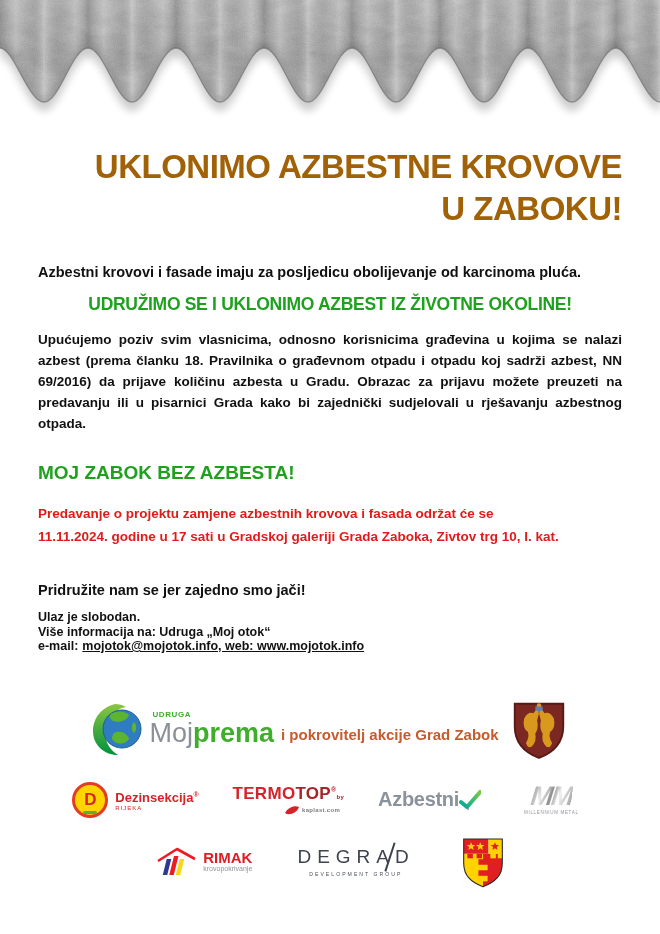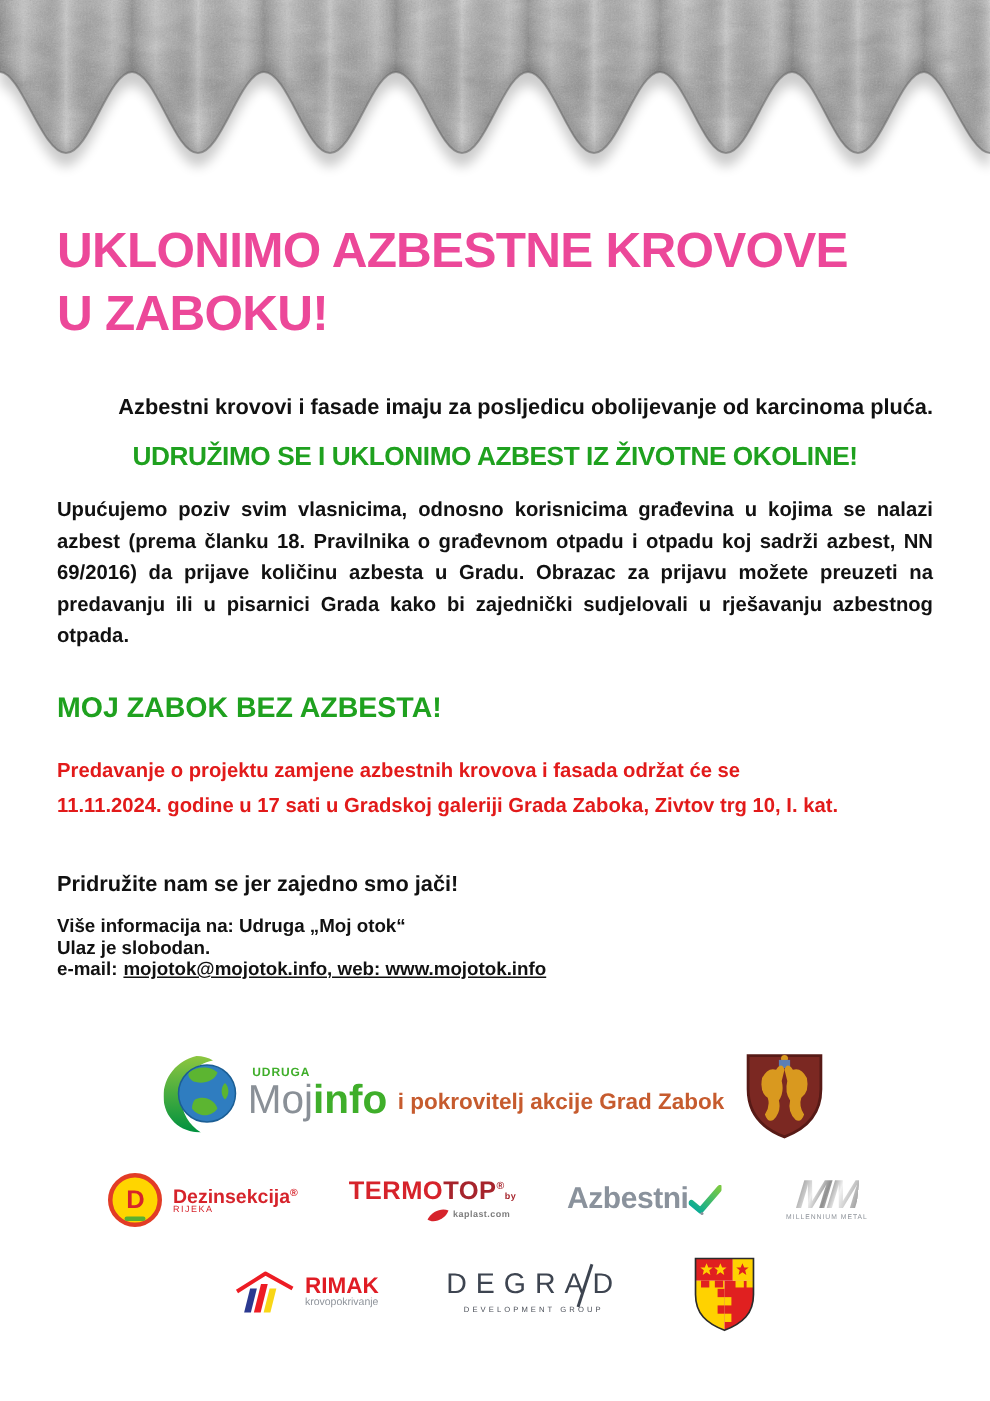--- a/index.html
+++ b/index.html
@@ -3,23 +3,23 @@
 <meta charset="utf-8">
 <style>
   html,body{margin:0;padding:0;background:#ffffff;}
   .page{
     position:relative;width:660px;height:934px;margin:0 auto;background:#fff;
     overflow:hidden;font-family:"Liberation Sans","DejaVu Sans",sans-serif;color:#111;
   }
   .hero{height:132px;}
   .hero svg{display:block;}
   .content{padding:0 38px;}
-  .headline{margin:14px 0 0 0;text-align:left;color:#ec4899;font-weight:bold;
+  .headline{margin:14px 0 0 0;text-align:right;color:#a16207;font-weight:bold;
     font-size:33px;line-height:42px;letter-spacing:-0.5px;}
-  .intro{margin:34px 0 12px 0;text-align:right;font-weight:bold;font-size:14.5px;}
+  .intro{margin:34px 0 12px 0;text-align:left;font-weight:bold;font-size:14.5px;}
   .call{margin:14px 0 0 0;text-align:center;color:#1fa11f;font-weight:bold;font-size:17.5px;letter-spacing:-0.3px;}
   .body-par{margin:14px 0 0 0;text-align:justify;font-weight:bold;font-size:13.5px;line-height:21px;}
   .slogan{margin:28px 0 0 0;color:#1fa11f;font-weight:bold;font-size:19px;}
   .event{margin:18px 0 0 0;color:#e21a1a;font-weight:bold;font-size:13.5px;line-height:23px;}
   .join{margin:34px 0 0 0;font-weight:bold;font-size:14.5px;}
   .contact{margin:12px 0 0 0;font-weight:bold;font-size:12.5px;line-height:14.5px;}
   .email-label{padding-right:4px;}
   .email-link{color:#111;text-decoration:underline;cursor:pointer;}
 
   .partners{margin-top:44px;display:flex;align-items:center;justify-content:center;}
@@ -139,22 +139,22 @@
     <p class="slogan">MOJ ZABOK BEZ AZBESTA!</p>
 
     <div class="event">
       <div>Predavanje o projektu zamjene azbestnih krovova i fasada održat će se</div>
       <div>11.11.2024. godine u 17 sati u Gradskoj galeriji Grada Zaboka, Zivtov trg 10, I. kat.</div>
     </div>
 
     <p class="join">Pridružite nam se jer zajedno smo jači!</p>
 
     <div class="contact">
+      <div>Ulaz je slobodan.</div>
       <div>Više informacija na: Udruga „Moj otok“</div>
-      <div>Ulaz je slobodan.</div>
       <div>
         <span class="email-label">e-mail:</span><span class="email-link">mojotok@mojotok.info, web: www.mojotok.info</span>
       </div>
     </div>
 
   </div>
 
   <div class="partners">
     <div class="org-block">
       <svg width="52" height="52" viewBox="0 0 52 52">
@@ -165,21 +165,21 @@
           </linearGradient>
         </defs>
         <path d="M22,1 C9,4 0,15 0,28 C0,42 11,52 25,52 C17,47 12,39 12,29 C12,16 21,6 33,4 C30,2 26,1 22,1 Z" fill="url(#gGrad)"></path>
         <circle cx="29" cy="26" r="19" fill="#2f7dc0" stroke="#1b5e94" stroke-width="1"></circle>
         <path d="M17,12 C23,7 32,8 36,12 C34,18 26,20 20,18 C17,16 16,14 17,12 Z" fill="#5cb531"></path>
         <path d="M21,30 C27,27 34,30 36,36 C32,42 23,42 19,36 C19,33 20,31 21,30 Z" fill="#5cb531"></path>
         <path d="M41,19 C44,22 44,27 41,30 C38,27 38,22 41,19 Z" fill="#5cb531"></path>
       </svg>
       <div class="org-text">
         <span class="org-udruga">UDRUGA</span>
-        <span class="org-name"><span class="org-gray">Moj</span><span class="org-green">info</span></span>
+        <span class="org-name"><span class="org-gray">Moj</span><span class="org-green">prema</span></span>
       </div>
     </div>
     <div class="patron">i pokrovitelj akcije Grad Zabok</div>
     <svg class="arms" width="56" height="62" viewBox="0 0 60 66">
       <path d="M30,64 C14,58 4,48 4,30 L4,6 L56,6 L56,30 C56,48 46,58 30,64 Z" fill="#7b2822" stroke="#571a16" stroke-width="2"></path>
       <circle cx="30" cy="8" r="2.5" fill="#d9991f"></circle>
       <rect x="26" y="9" width="8" height="6" fill="#5b7fb5"></rect>
       <g fill="#d9991f">
         <path d="M14,22 Q18,14 24,16 Q28,10 30,16 L28,24 Q30,32 26,38 Q28,46 22,52 Q18,54 16,48 Q20,42 18,36 Q12,32 14,22 Z"></path>
         <path d="M46,22 Q42,14 36,16 Q32,10 30,16 L32,24 Q30,32 34,38 Q32,46 38,52 Q42,54 44,48 Q40,42 42,36 Q48,32 46,22 Z"></path>

